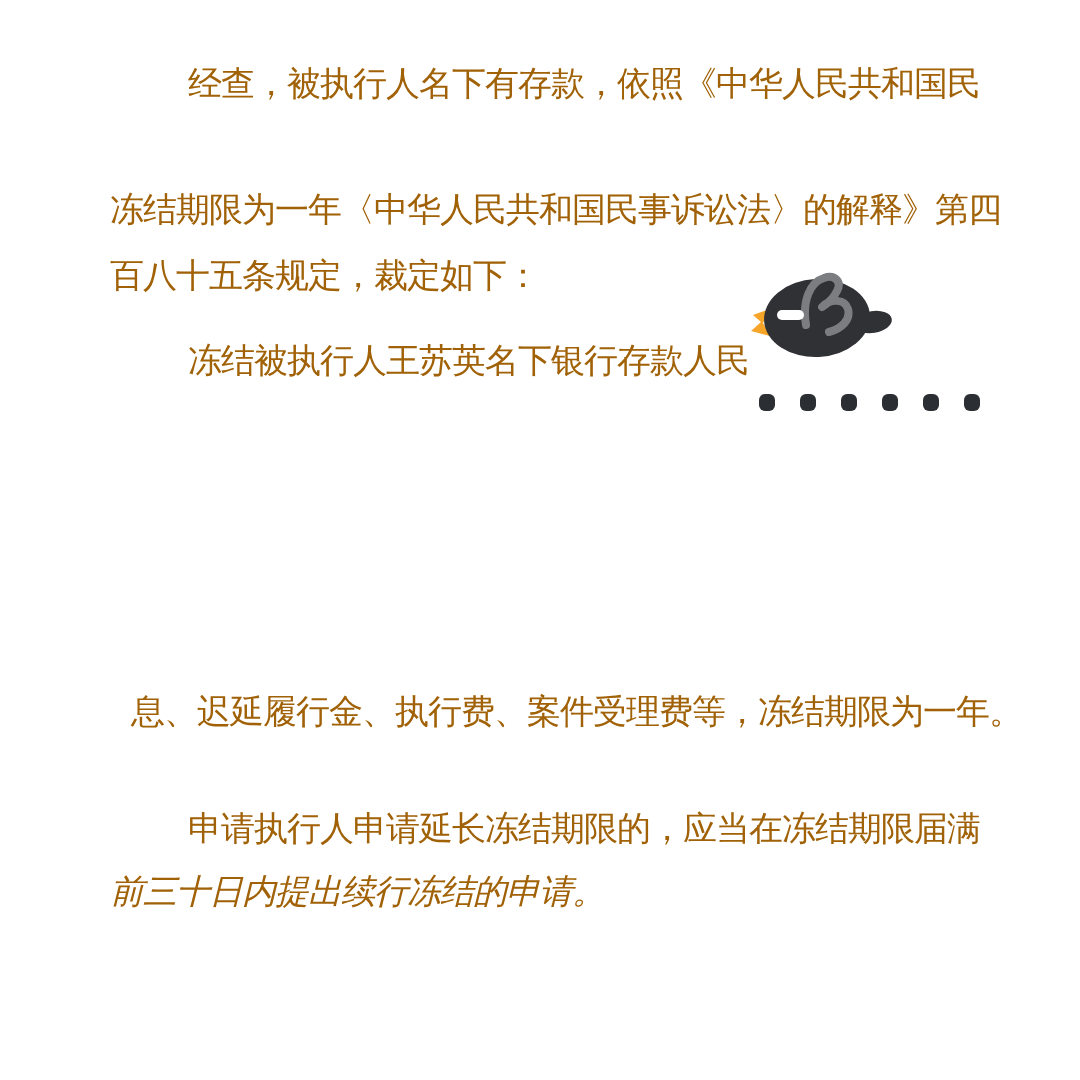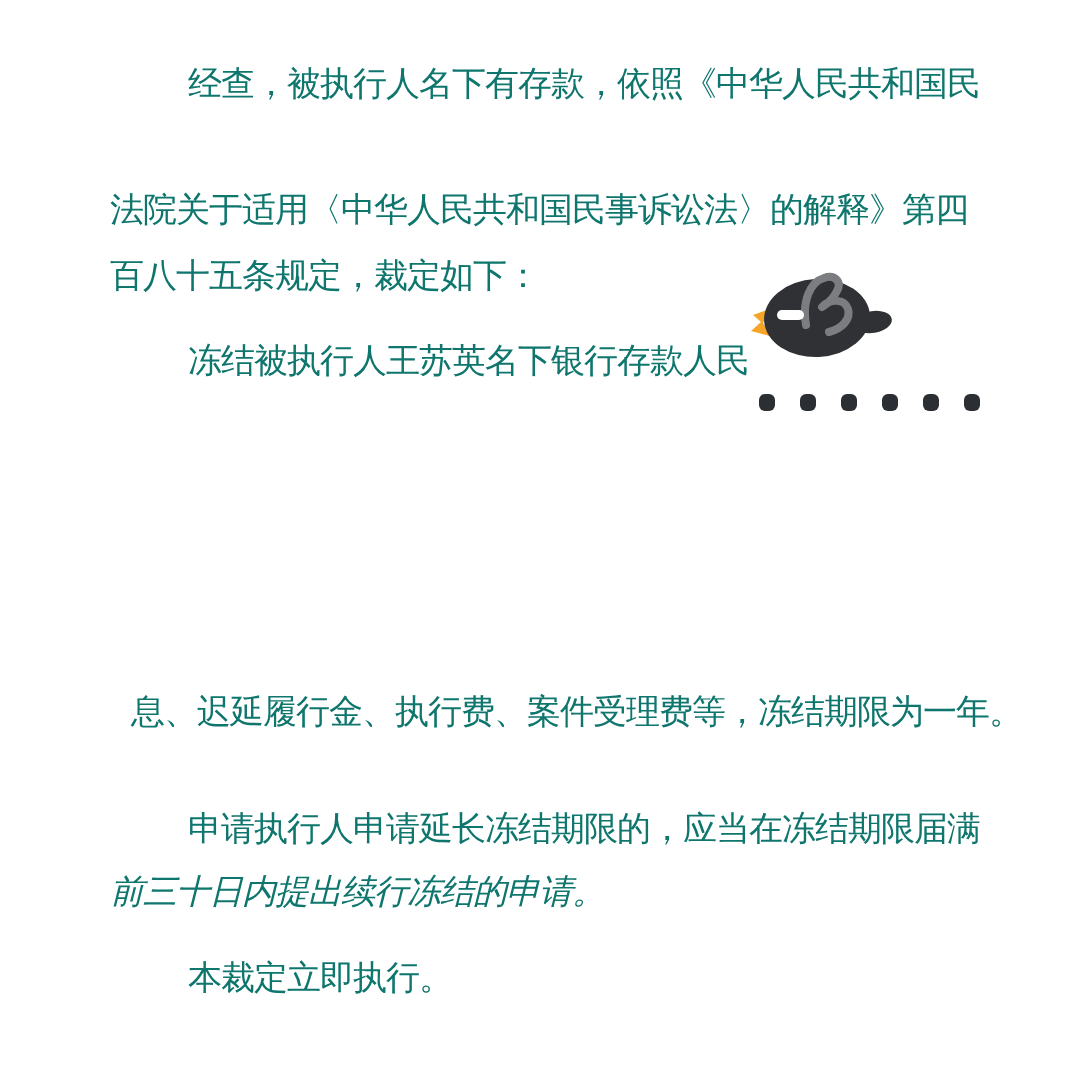--- a/index.html
+++ b/index.html
@@ -16,21 +16,21 @@
     background: #ffffff;
     overflow: hidden;
   }
   .line {
     position: absolute;
     left: 110px;
     width: 900px;
     font-size: 34px;
     letter-spacing: -1px;
     line-height: 44px;
-    color: #0f766e;
+    color: #a16207;
     white-space: nowrap;
   }
   .indent { text-indent: 78px; }
   .l1 { top: 28px; }
   .l2 { top: 89px; }
   .l3 { top: 154px; }
   .l4 { top: 220px; }
   .l5a { top: 305px; width: 640px; }
   .l5b { top: 303px; left: 899px; width: 120px; }
   .l6 { top: 656px; margin-left: 21px; }
@@ -56,21 +56,21 @@
     height: 17px;
     border-radius: 6px;
   }
 </style>
 </head>
 <body>
 
 <div class="page">
 
   <p class="line l1 indent">经查，被执行人名下有存款，依照《中华人民共和国民</p>
-  <p class="line l3">法院关于适用〈中华人民共和国民事诉讼法〉的解释》第四</p>
+  <p class="line l3">冻结期限为一年〈中华人民共和国民事诉讼法〉的解释》第四</p>
   <p class="line l5a indent">冻结被执行人王苏英名下银行存款人民</p>
 
   <p class="line l4">百八十五条规定，裁定如下：</p>
 
   <svg class="sticker" viewBox="0 0 150 92" xmlns="http://www.w3.org/2000/svg" aria-hidden="true">
 
     <polygon points="24,38 7,44 15,51 5,60 24,65 17,52" fill="#f7a528"></polygon>
 
     <ellipse cx="127" cy="51" rx="19" ry="11" transform="rotate(-9 127 51)" fill="#2f3135"></ellipse>
 
@@ -87,15 +87,14 @@
       <div class="dot" style="background: rgb(43, 46, 50);"></div>
       <div class="dot" style="background: rgb(43, 46, 50);"></div>
       <div class="dot" style="background: rgb(43, 46, 50);"></div>
       <div class="dot" style="background: rgb(43, 46, 50);"></div>
       <div class="dot" style="background: rgb(43, 46, 50);"></div>
     </div>
 
   <p class="line l6">息、迟延履行金、执行费、案件受理费等，冻结期限为一年。</p>
   <p class="line l7 indent">申请执行人申请延长冻结期限的，应当在冻结期限届满</p>
   <p class="line l8">前三十日内提出续行冻结的申请。</p>
-  <p class="line l9 indent">本裁定立即执行。</p>
 
 </div>
 
 </body></html>

